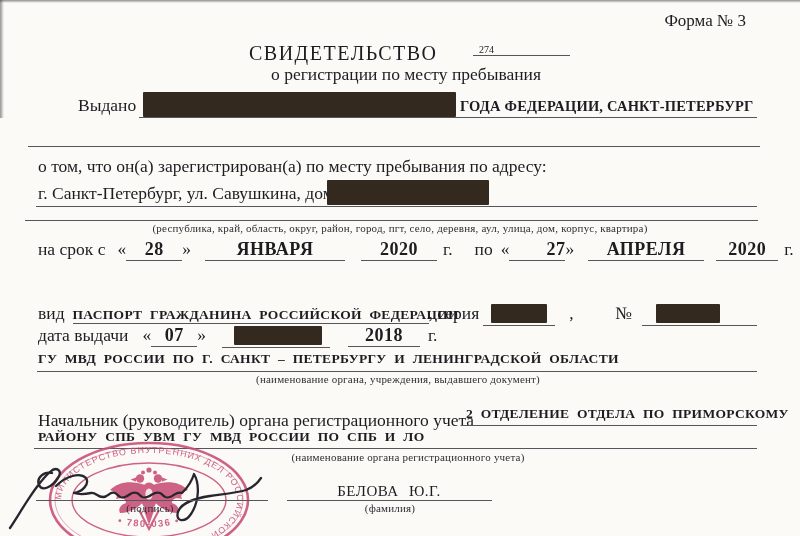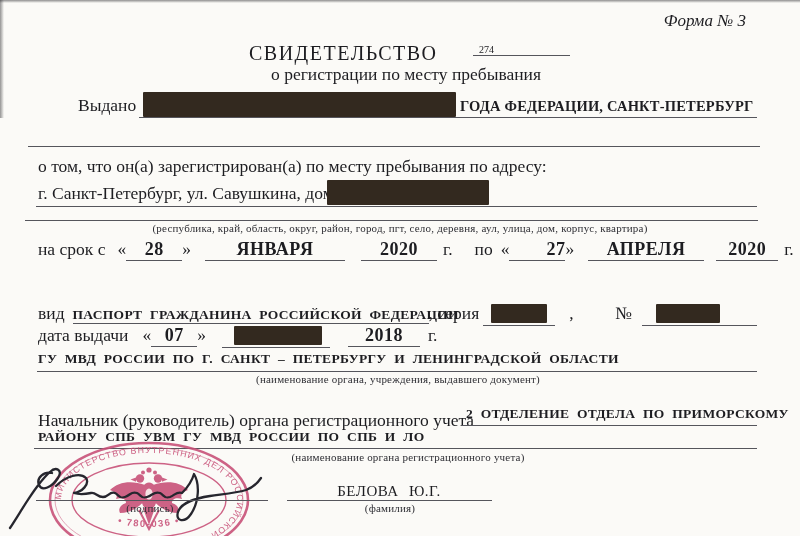--- a/index.html
+++ b/index.html
@@ -33,21 +33,21 @@
             stroke-linecap:round;stroke-linejoin:round;}
 </style>
 </head>
 <body>
 
 <div class="screen">
 
   <div class="edge-top"></div>
   <div class="edge-left"></div>
 
-  <div class="abs t17" style="top:11px;right:54px;font-style:italic;">Форма № 3</div>
+  <div class="abs t17" style="top:11px;right:54px;">Форма № 3</div>
 
   <div class="abs title" style="left:249px;top:42px;">СВИДЕТЕЛЬСТВО</div>
   <div class="abs ucell" style="left:473px;top:44px;width:91px;padding-left:6px;
        text-align:left;font-size:10px;">274</div>
   <div class="abs t18" style="left:271px;top:64px;">о регистрации по месту пребывания</div>
 
   <div class="abs t18" style="left:78px;top:95px;">Выдано</div>
   <div class="redact" style="left:143px;top:92px;width:313px;height:25px;"></div>
   <div class="abs" style="left:460px;top:98px;font-weight:bold;font-size:14.5px;
        letter-spacing:.2px;">ГОДА ФЕДЕРАЦИИ, САНКТ-ПЕТЕРБУРГ</div>

